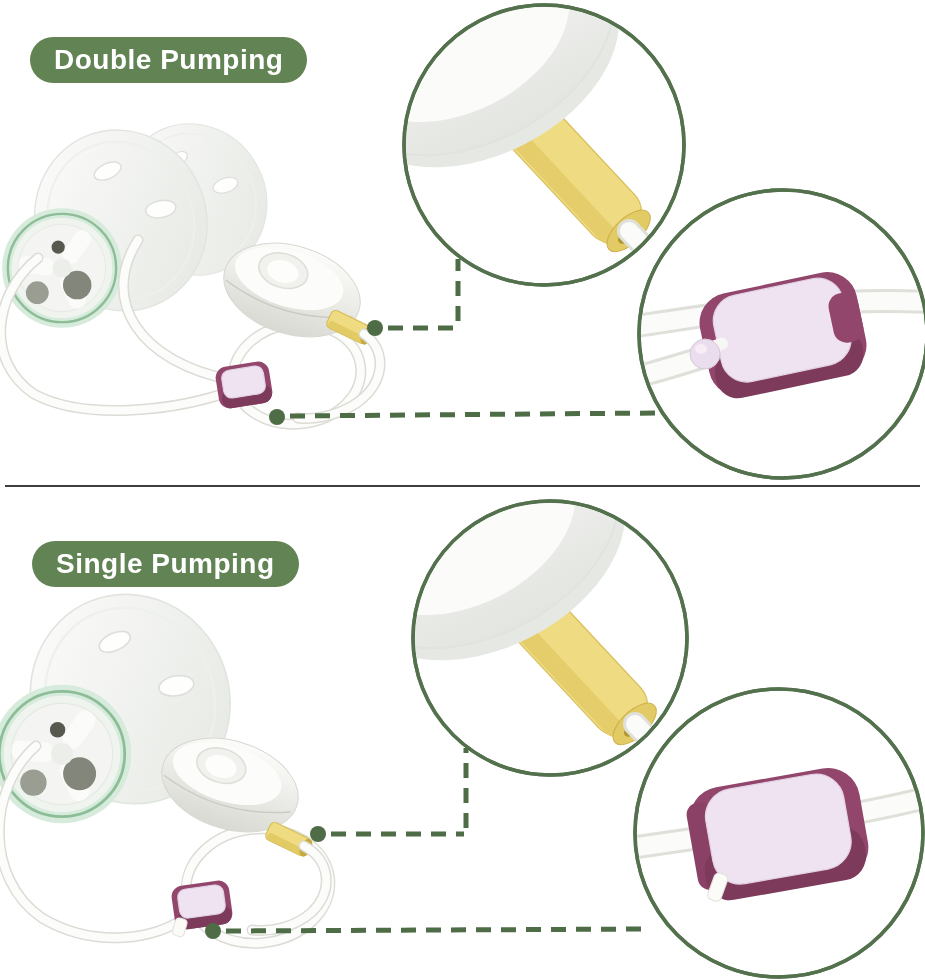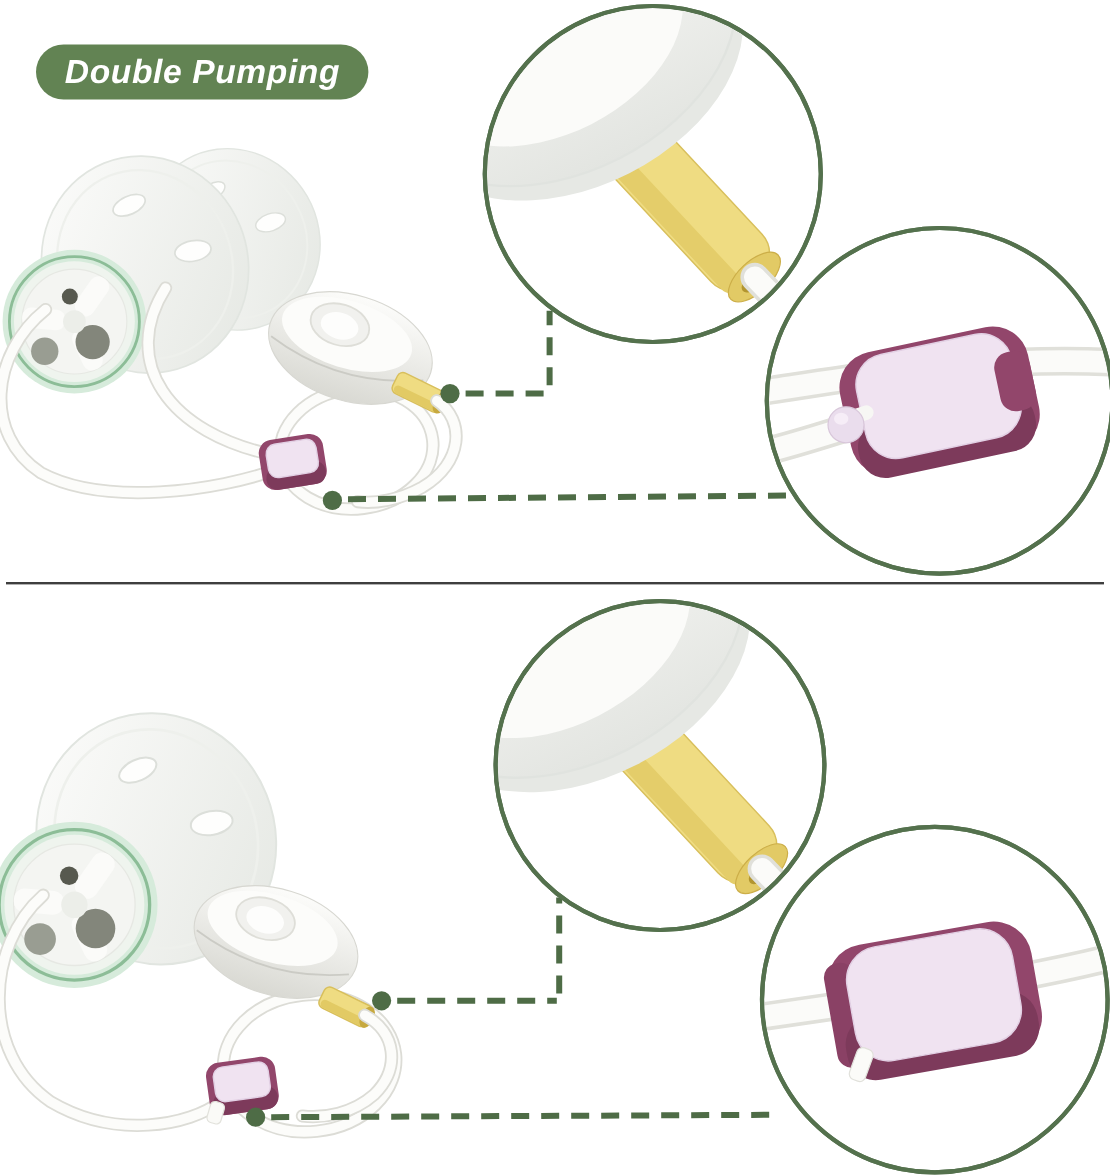--- a/index.html
+++ b/index.html
@@ -14,21 +14,21 @@
   .panel svg{position:absolute;left:0;top:0;}
   .pill{
     position:absolute;z-index:5;
     height:46px;line-height:46px;border-radius:23px;
     padding:0 24px;
     background:var(--label-bg,#628353);
     color:var(--label-text,#fff);
     font-size:28px;font-weight:700;letter-spacing:0.5px;
     white-space:nowrap;
   }
-  .pill-double{left:30px;top:37px;font-style:italic;}
+  .pill-double{left:30px;top:37px;}
   .pill-single{left:32px;top:53px;}
   .divider{
     position:absolute;left:5px;top:485px;width:915px;height:2px;
     background:var(--divider,#3e3e3e);z-index:4;
   }
   
   .tube-o{fill:none;stroke:#dcdcd6;stroke-width:11;stroke-linecap:round}
   .tube-i{fill:none;stroke:#fcfcfa;stroke-width:8;stroke-linecap:round}
   .ctube-o{fill:none;stroke:#e0e0da;stroke-width:24;stroke-linecap:round}
   .ctube-i{fill:none;stroke:#fbfbf9;stroke-width:18;stroke-linecap:round}
@@ -209,20 +209,21 @@
           </g>
         </g>
         <circle cx="783" cy="334" r="144" fill="none" stroke="var(--callout-stroke,#54714d)" stroke-width="3.5"></circle>
       </g>
     </svg>
   </section>
 
   <div class="divider"></div>
 
   <section class="panel panel-bottom">
+    <div class="pill pill-single">Single Pumping</div>
 
     <svg width="925" height="492" viewBox="0 0 925 492">
       <defs>
         <clipPath id="cp1b">
             <circle cx="550" cy="150" r="135"></circle>
           </clipPath>
         <clipPath id="cp2b">
             <circle cx="779" cy="345" r="142"></circle>
           </clipPath>
       </defs>

